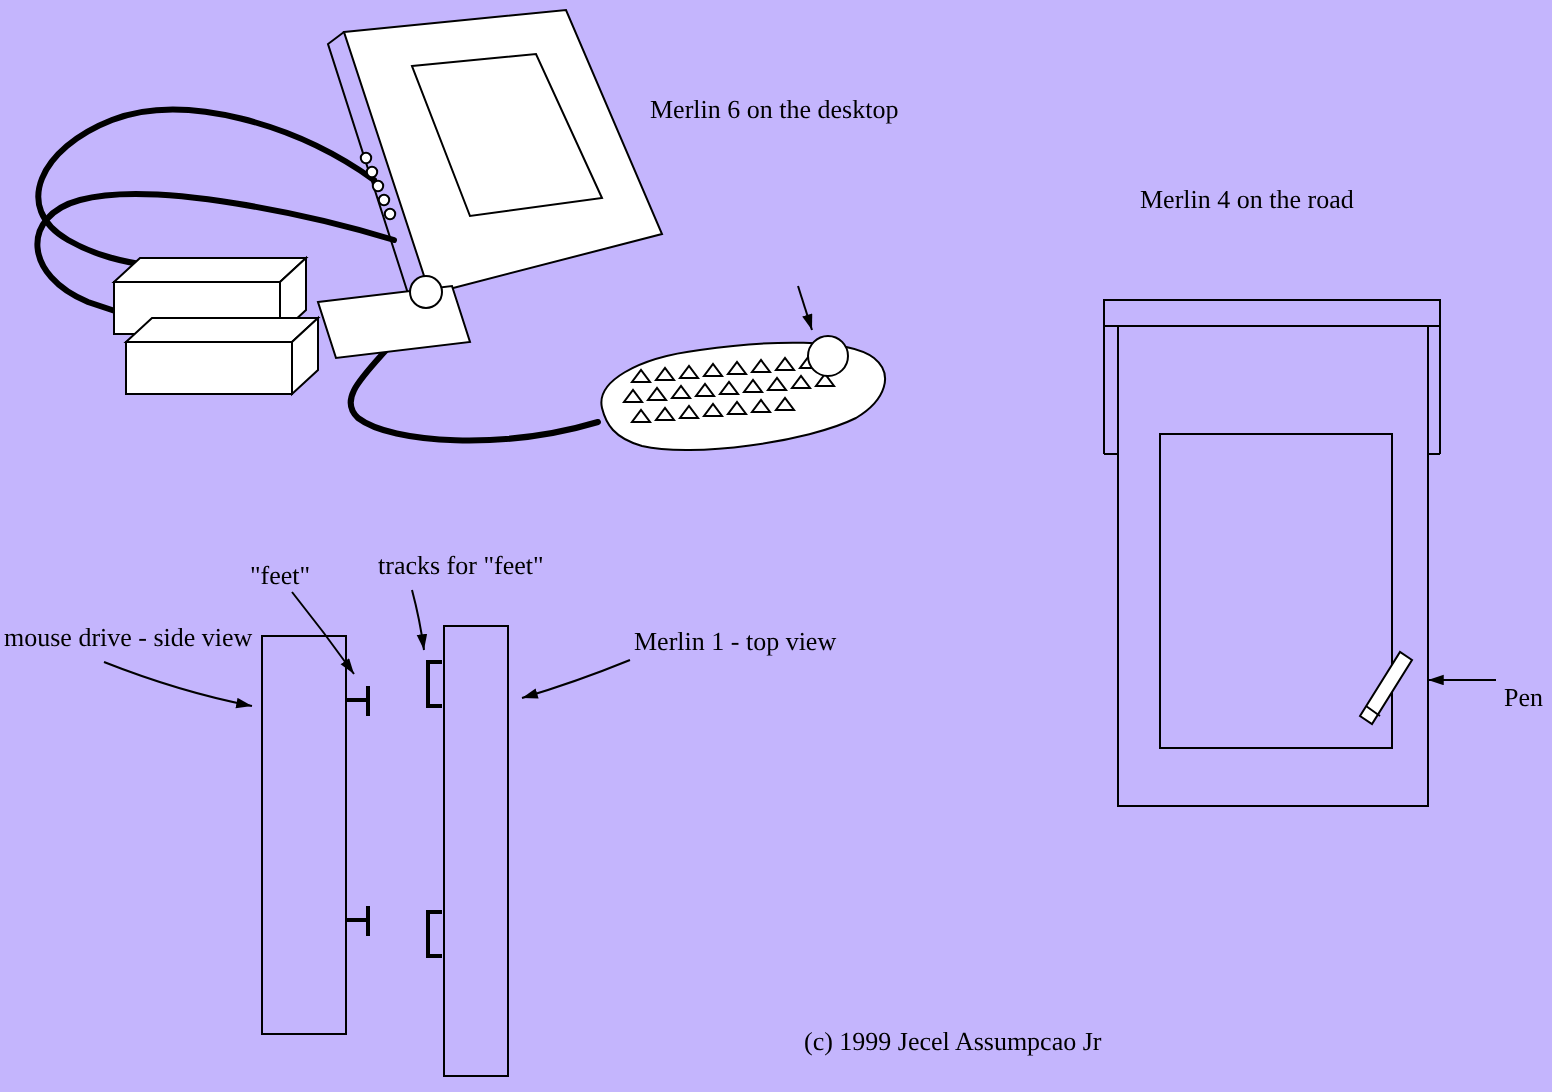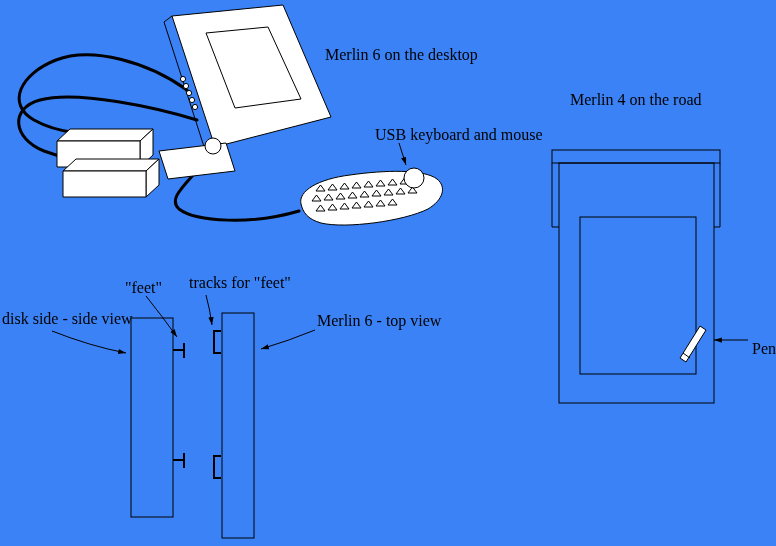--- a/index.html
+++ b/index.html
@@ -1,22 +1,22 @@
 <!DOCTYPE html>
 <html><head>
 <meta charset="utf-8">
 <style>
   html,body { margin:0; padding:0; background:#fff; }
   .canvas {
     position:relative;
     width:776px; height:546px;
-    background:#3b82f6;
+    background:#c4b5fd;
     overflow:hidden;
     font-family:"Liberation Serif", serif;
-    font-size:16px;
+    font-size:13px;
     color:#000;
   }
   svg.art { position:absolute; left:0; top:0; width:776px; height:546px; }
   .lbl { position:absolute; white-space:nowrap; line-height:14px; }
 </style>
 </head>
 <body>
 
 <div class="canvas">
 
@@ -117,21 +117,21 @@
       <path marker-end="url(#arw)" d="M 399,143 L 406,165"></path>
       <path marker-end="url(#arw)" d="M 146,296 Q 162,316 177,337"></path>
       <path marker-end="url(#arw)" d="M 206,295 Q 210,310 212,325"></path>
       <path marker-end="url(#arw)" d="M 52,331 Q 90,346 126,353"></path>
       <path marker-end="url(#arw)" d="M 315,330 Q 288,341 261,349"></path>
       <path marker-end="url(#arw)" d="M 748,340 L 714,340"></path>
     </g>
   </svg>
 
   <div class="lbl" style="left:325px;top:48px">Merlin 6 on the desktop</div>
-  <div class="lbl" style="left:375px;top:128px">USB keyboard and mouse</div>
   <div class="lbl" style="left:570px;top:93px">Merlin 4 on the road</div>
   <div class="lbl" style="left:125px;top:281px">"feet"</div>
   <div class="lbl" style="left:189px;top:276px">tracks for "feet"</div>
-  <div class="lbl" style="left:2px;top:312px">disk side - side view</div>
-  <div class="lbl" style="left:317px;top:314px">Merlin 6 - top view</div>
+  <div class="lbl" style="left:2px;top:312px">mouse drive - side view</div>
+  <div class="lbl" style="left:317px;top:314px">Merlin 1 - top view</div>
   <div class="lbl" style="left:752px;top:342px">Pen</div>
+  <div class="lbl" style="left:402px;top:514px">(c) 1999 Jecel Assumpcao Jr</div>
 
 </div>
 
 </body></html>

